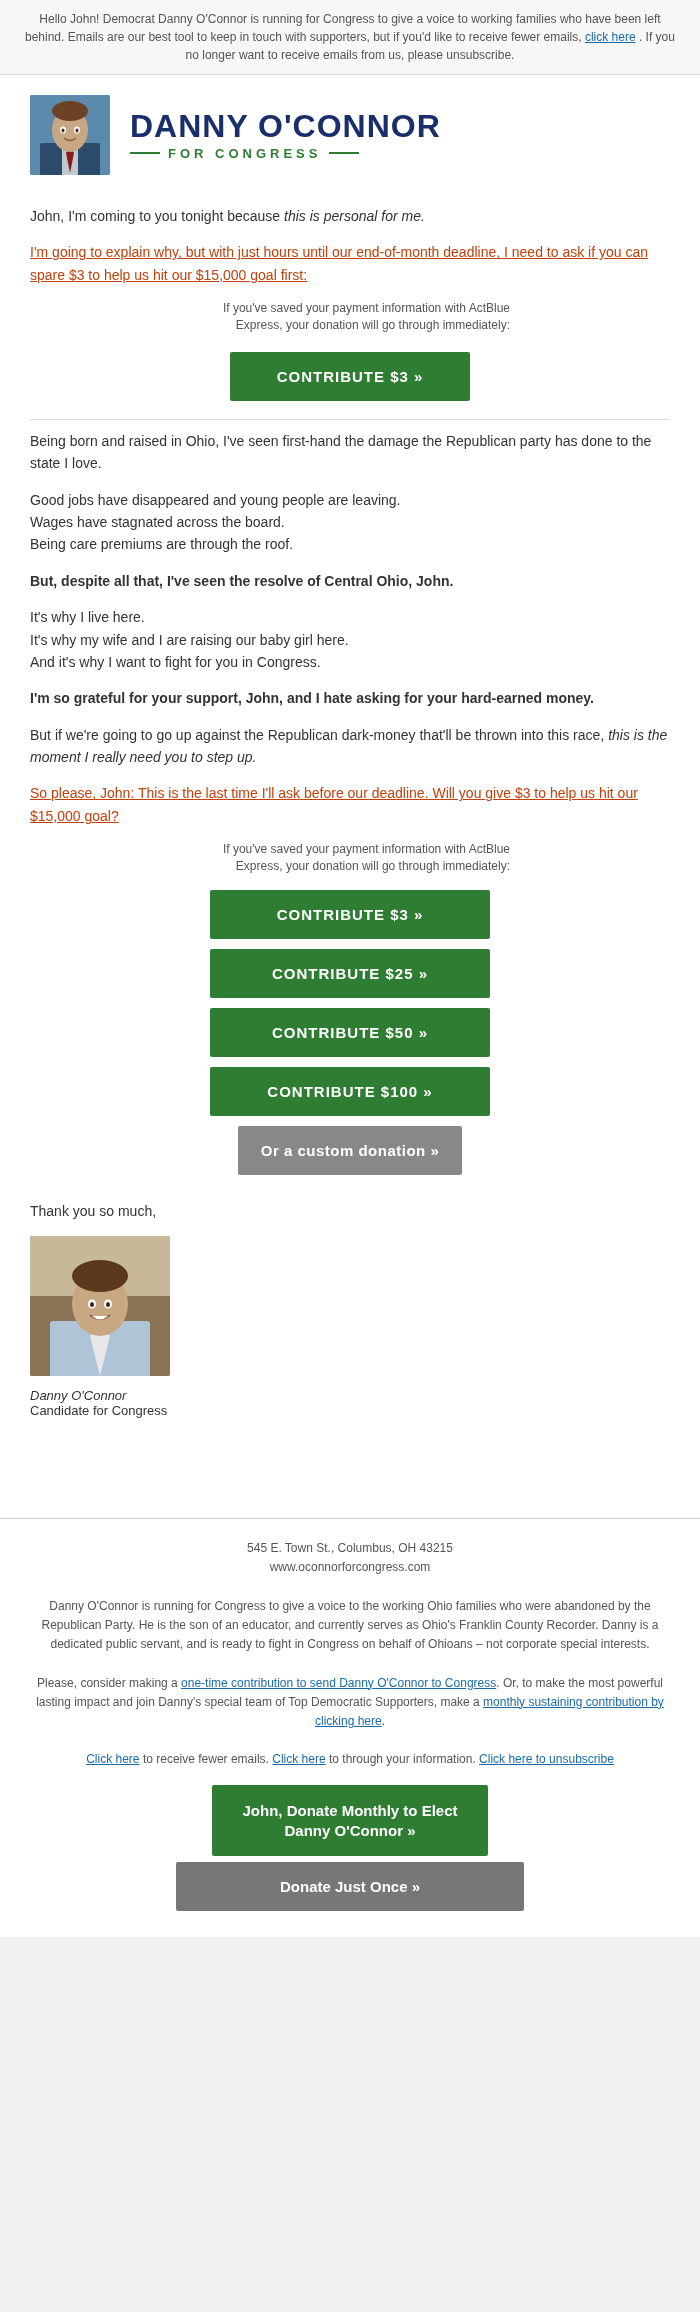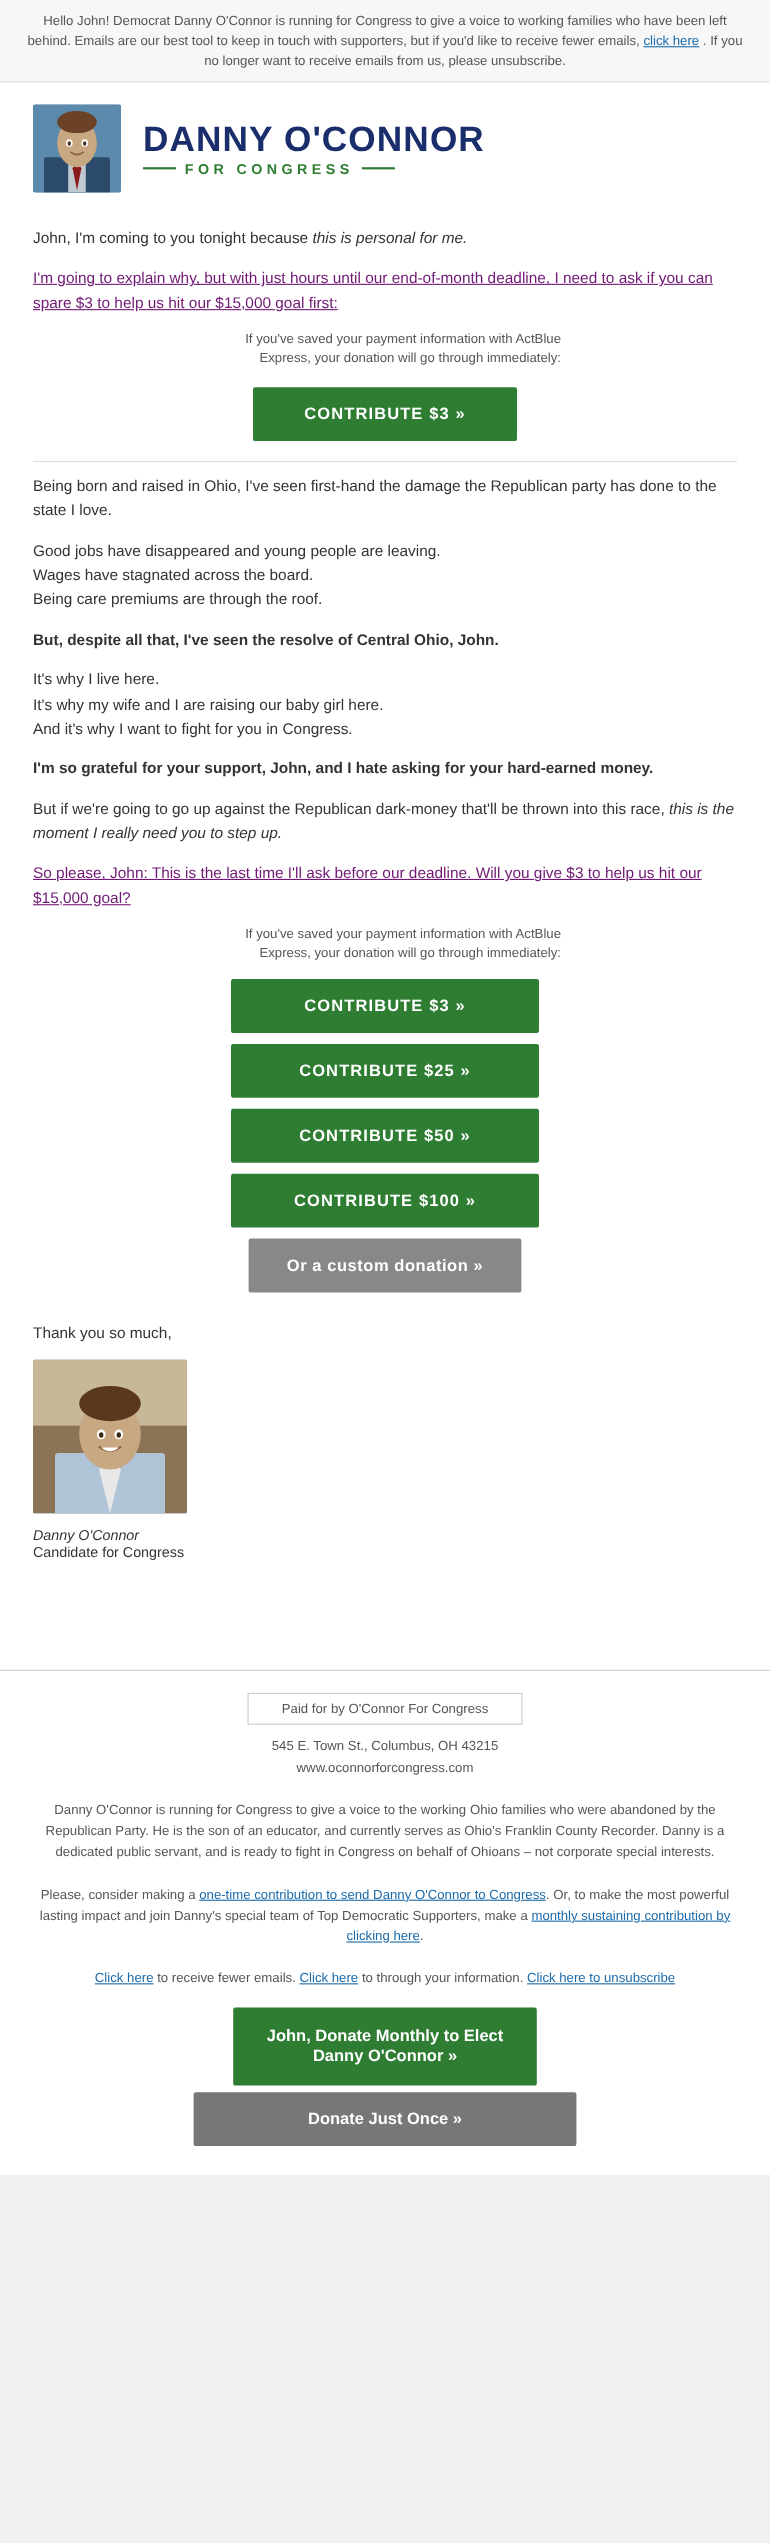--- a/index.html
+++ b/index.html
@@ -87,21 +87,21 @@
       color: #333;
       margin-bottom: 14px;
     }
     .body-text em {
       font-style: italic;
     }
     .body-text strong {
       font-weight: bold;
     }
     .link-blue {
-      color: #701a75;
+      color: #c2410c;
       text-decoration: underline;
     }
     .actblue-note {
       text-align: right;
       font-size: 12px;
       color: #555;
       margin: 10px auto;
       max-width: 320px;
       line-height: 1.4;
     }
@@ -148,21 +148,21 @@
       background: #888;
       color: #fff;
       font-weight: bold;
       font-size: 15px;
       letter-spacing: 0.5px;
       text-align: center;
       padding: 16px 20px;
       border: none;
       cursor: pointer;
       margin: 5px auto;
-      width: 248px;
+      width: 224px;
       border-radius: 2px;
     }
     .signature-section {
       margin-top: 20px;
     }
     .signature-photo {
       width: 140px;
       height: 140px;
       background: #b0c4d8;
       border-radius: 2px;
@@ -374,23 +374,20 @@
       <p class="signature-name">Danny O'Connor</p>
       <p class="signature-title">Candidate for Congress</p>
     </div>
 
     <div class="spacer"></div>
     <div class="spacer"></div>
 
   </div>
 
   <div class="footer">
-    <div class="footer-paid-for">
-      <span>Paid for by O'Connor For Congress</span>
-    </div>
     <p>545 E. Town St., Columbus, OH 43215</p>
     <p>www.oconnorforcongress.com</p>
     <br>
     <p>Danny O'Connor is running for Congress to give a voice to the working Ohio families who were abandoned by the Republican Party. He is the son of an educator, and currently serves as Ohio's Franklin County Recorder. Danny is a dedicated public servant, and is ready to fight in Congress on behalf of Ohioans – not corporate special interests.</p>
     <br>
     <p>
       <span>Please, consider making a </span><a class="link-blue" href="#">one-time contribution to send Danny O'Connor to Congress</a><span>. Or, to make the most powerful lasting impact and join Danny's special team of Top Democratic Supporters, make a </span><a class="link-blue" href="#">monthly sustaining contribution by clicking here</a><span>.</span>
     </p>
     <br>
     <p>

